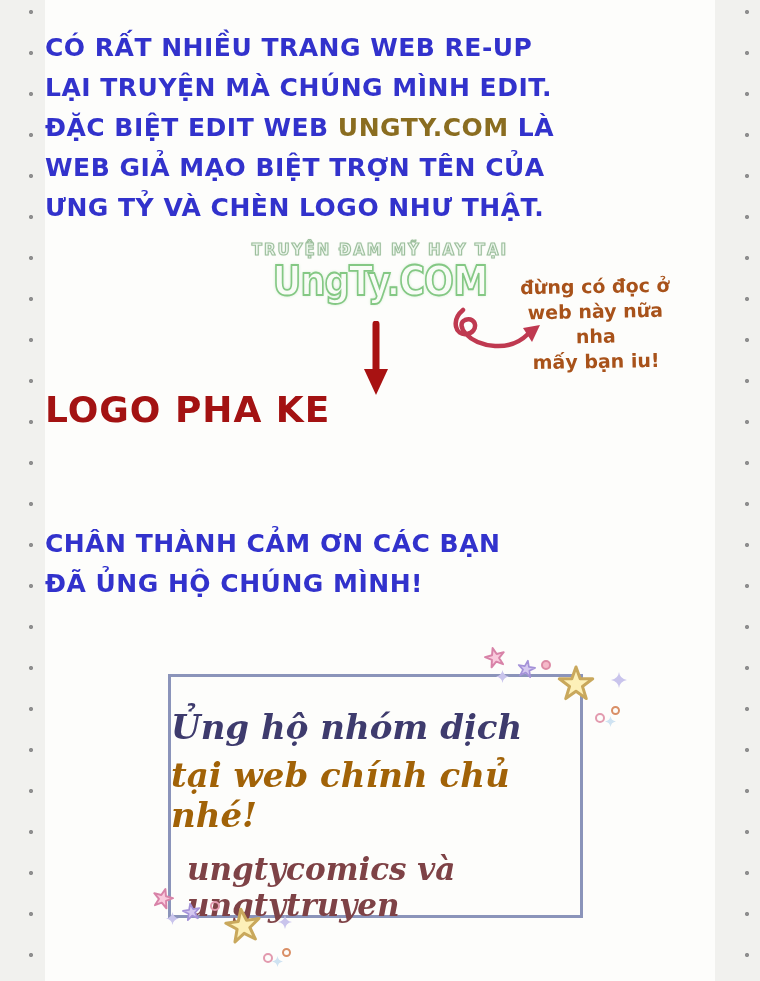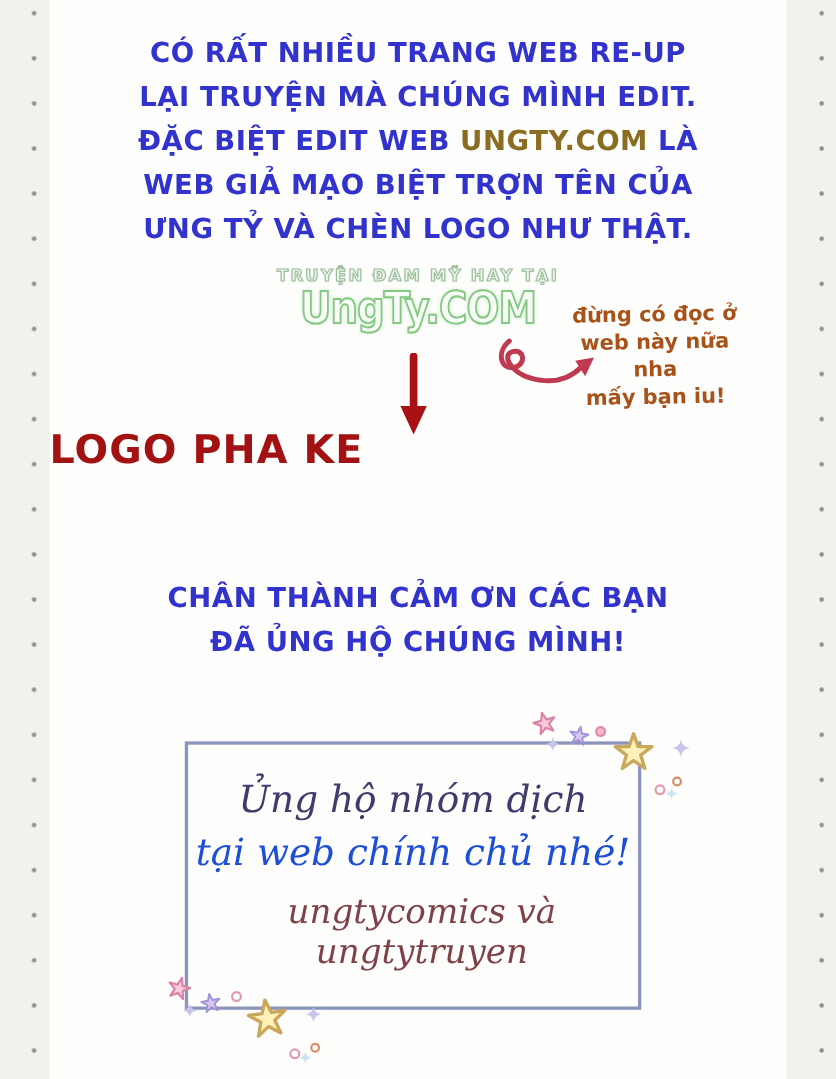--- a/index.html
+++ b/index.html
@@ -7,21 +7,21 @@
   .page{position:relative;width:760px;height:981px;overflow:hidden;background:#fdfdfb;}
 
   
   .strip{position:absolute;top:0;bottom:0;width:45px;background-color:#f1f1ee;
          background-image:radial-gradient(circle at 31px 12px,#8f8f8f 1.6px,rgba(0,0,0,0) 2.5px);
          background-size:45px 41px;background-repeat:repeat;}
   .strip.left{left:0;}
   .strip.right{right:0;background-image:radial-gradient(circle at 32px 12px,#8f8f8f 1.6px,rgba(0,0,0,0) 2.5px);}
 
   
-  .comic{font-weight:bold;letter-spacing:.5px;text-align:center;}
+  .comic{font-weight:bold;letter-spacing:.5px;text-align:left;}
   .intro{position:absolute;left:45px;right:45px;top:28px;font-size:25px;line-height:40px;color:#3232cc;}
   .site-brown{color:#8a6d20;}
 
   
   .logo-tagline{position:absolute;left:45px;right:45px;top:241px;text-align:center;
     font-size:15px;font-weight:bold;letter-spacing:2px;color:#eef7ee;
     -webkit-text-stroke:1.1px #9dbf9d;text-shadow:0 0 2px #cfe4cf;}
   .logo-site{position:absolute;left:45px;right:45px;top:258px;text-align:center;
     font-size:40px;font-weight:bold;color:#f8fcf6;letter-spacing:-1px;
     -webkit-text-stroke:1.8px #84c884;text-shadow:0 0 4px #b9e2b9,0 0 1px #84c884;
@@ -32,23 +32,23 @@
     font-size:19px;line-height:25px;font-weight:bold;color:#a8521a;transform:rotate(-1deg);}
 
   .fake-label{position:absolute;left:45px;right:45px;top:389px;
     font-size:36px;font-weight:bold;letter-spacing:1px;color:#a31212;}
 
   .thanks{position:absolute;left:45px;right:45px;top:524px;font-size:25px;line-height:40px;color:#3232cc;}
 
   
   .support-box{position:absolute;left:168px;top:674px;width:409px;height:238px;
     border:3px solid #8b94ba;}
-  .script{font-family:"DejaVu Serif",serif;font-style:italic;font-weight:normal;text-align:center;}
+  .script{font-family:"DejaVu Serif",serif;font-style:italic;font-weight:bold;}
   .sb1{margin-top:30px;font-size:34px;color:#3e3b6d;}
-  .sb2{margin-top:8px;font-size:34px;color:#1d4ed8;}
+  .sb2{margin-top:8px;font-size:34px;color:#a16207;}
   .sb3{margin-top:16px;font-size:31px;color:#7e4246;margin-left:16px;}
 
   .deco{position:absolute;}
   .circle{position:absolute;border-radius:50%;box-sizing:border-box;}
   svg{display:block;}
 </style>
 </head>
 <body>
 
 <div class="page">

